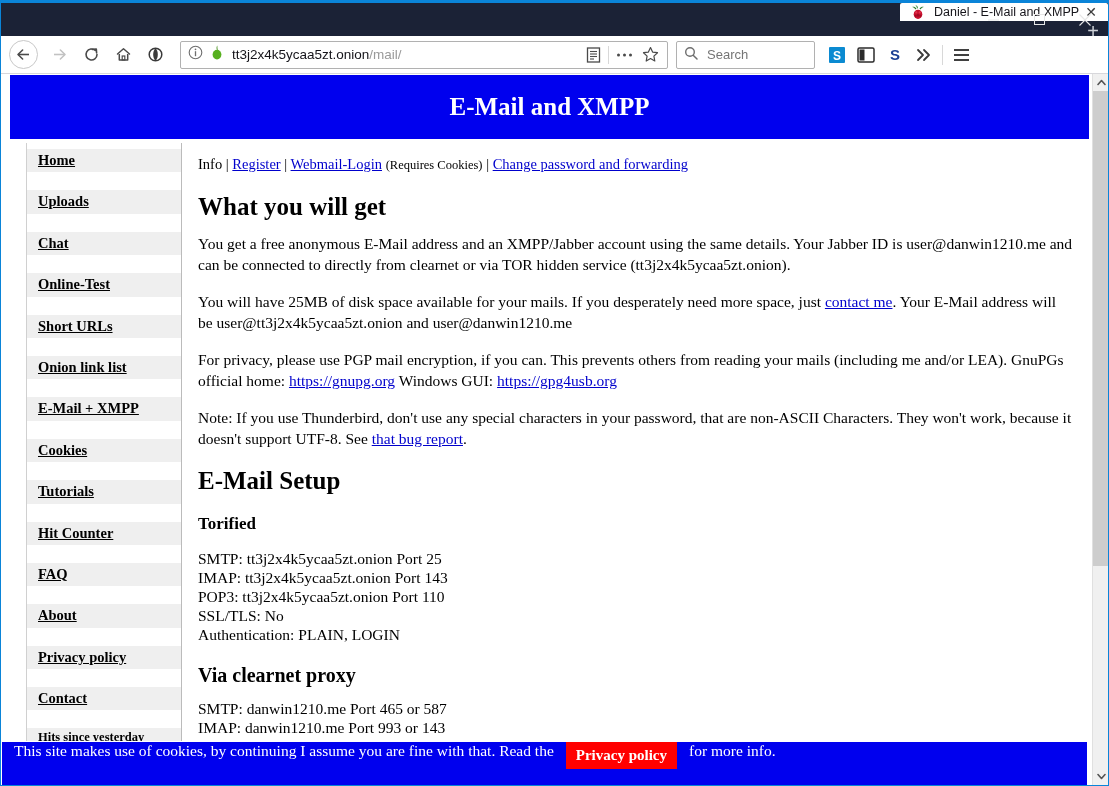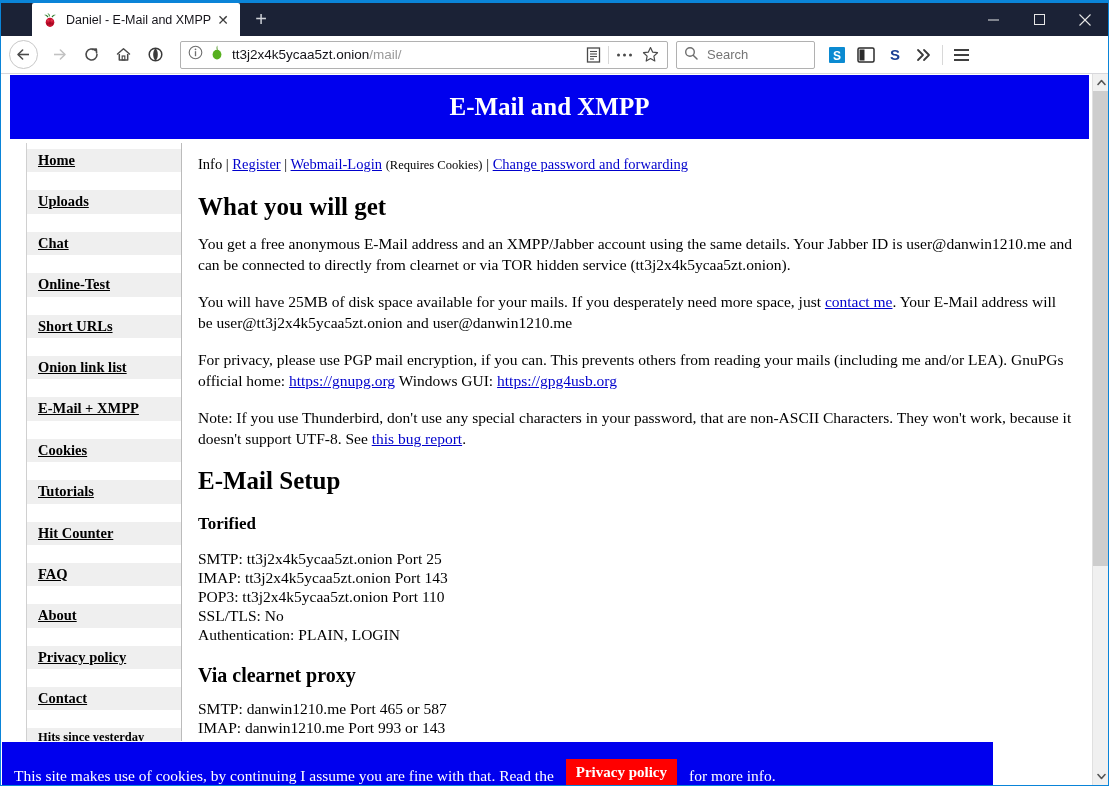--- a/index.html
+++ b/index.html
@@ -22,20 +22,21 @@
   }
 
   
   .tabstrip {
     height: 35px;
     background: #1b2236;
     display: flex;
     align-items: flex-end;
     position: relative;
     border-top: 2px solid #0a84d8;
+    flex-direction: column;
   }
   .tab {
     margin-left: 31px;
     width: 208px; height: 33px;
     background: #ffffff;
     display: flex; align-items: center;
     padding: 0 8px 0 10px;
     border-top-left-radius: 2px;
     border-top-right-radius: 2px;
     position: relative;
@@ -271,24 +272,24 @@
     position: absolute;
     top: 17px; left: 0;
     width: 16px; height: 475px;
     background: #cdcdcd;
   }
 
   
   .cookiebar {
     position: absolute;
     left: 0; bottom: 0;
-    width: 991px; height: 44px;
+    width: 1085px; height: 44px;
     background: #0000ee;
     display: flex;
-    align-items: flex-end;
+    align-items: flex-start;
     padding-left: 12px;
     font-family: "Liberation Serif", serif;
     font-size: 15.5px;
     color: #ffffff;
     border-top: 1px solid #ffffff;
   }
   .cookie-btn {
     background: #ff0000;
     color: #ffffff;
     font-family: "Liberation Serif", serif;
@@ -506,21 +507,21 @@
           </div>
 
           <h1 class="sec">What you will get</h1>
 
           <p class="para"><span>You get a free anonymous E-Mail address and an XMPP/Jabber account using the same details. Your Jabber ID is user@danwin1210.me and can be connected to directly from clearnet or via TOR hidden service (tt3j2x4k5ycaa5zt.onion).</span></p>
 
           <p class="para"><span>You will have 25MB of disk space available for your mails. If you desperately need more space, just </span><a href="#">contact me</a><span>. Your E-Mail address will be user@tt3j2x4k5ycaa5zt.onion and user@danwin1210.me</span></p>
 
           <p class="para"><span>For privacy, please use PGP mail encryption, if you can. This prevents others from reading your mails (including me and/or LEA). GnuPGs official home: </span><a href="#">https://gnupg.org</a><span> Windows GUI: </span><a href="#">https://gpg4usb.org</a></p>
 
-          <p class="para"><span>Note: If you use Thunderbird, don't use any special characters in your password, that are non-ASCII Characters. They won't work, because it doesn't support UTF-8. See </span><a href="#">this bug report</a><span>.</span></p>
+          <p class="para"><span>Note: If you use Thunderbird, don't use any special characters in your password, that are non-ASCII Characters. They won't work, because it doesn't support UTF-8. See </span><a href="#">that bug report</a><span>.</span></p>
 
           <h1 class="sec">E-Mail Setup</h1>
 
           <h2 class="sub">Torified</h2>
 
           <div class="mono-lines">
             <div>SMTP: tt3j2x4k5ycaa5zt.onion Port 25</div>
             <div>IMAP: tt3j2x4k5ycaa5zt.onion Port 143</div>
             <div>POP3: tt3j2x4k5ycaa5zt.onion Port 110</div>
             <div>SSL/TLS: No</div>

